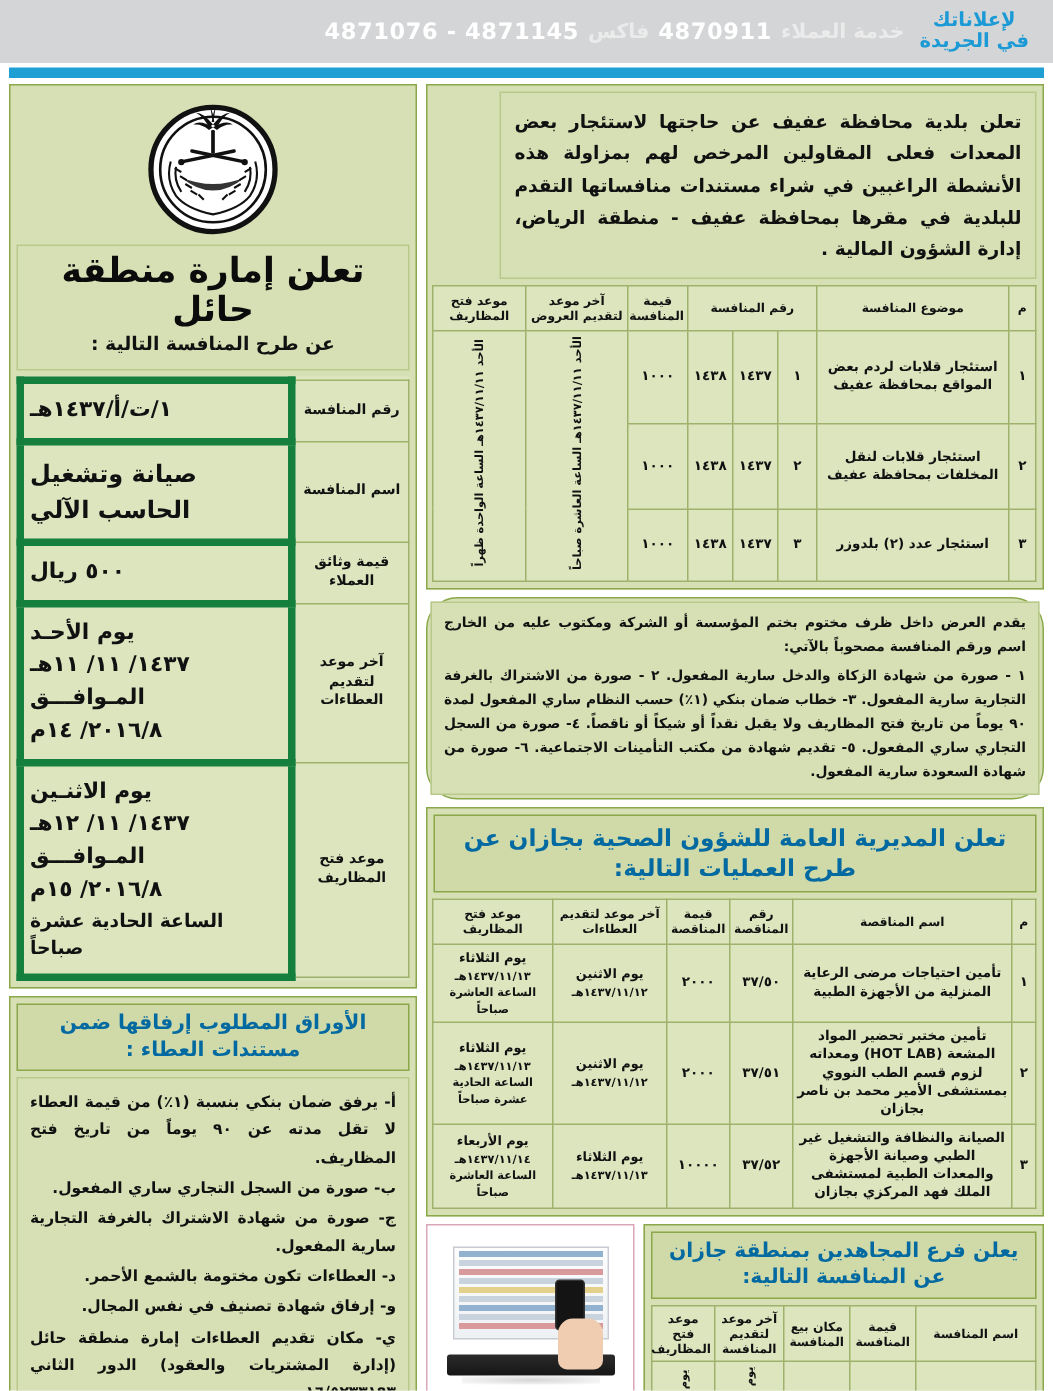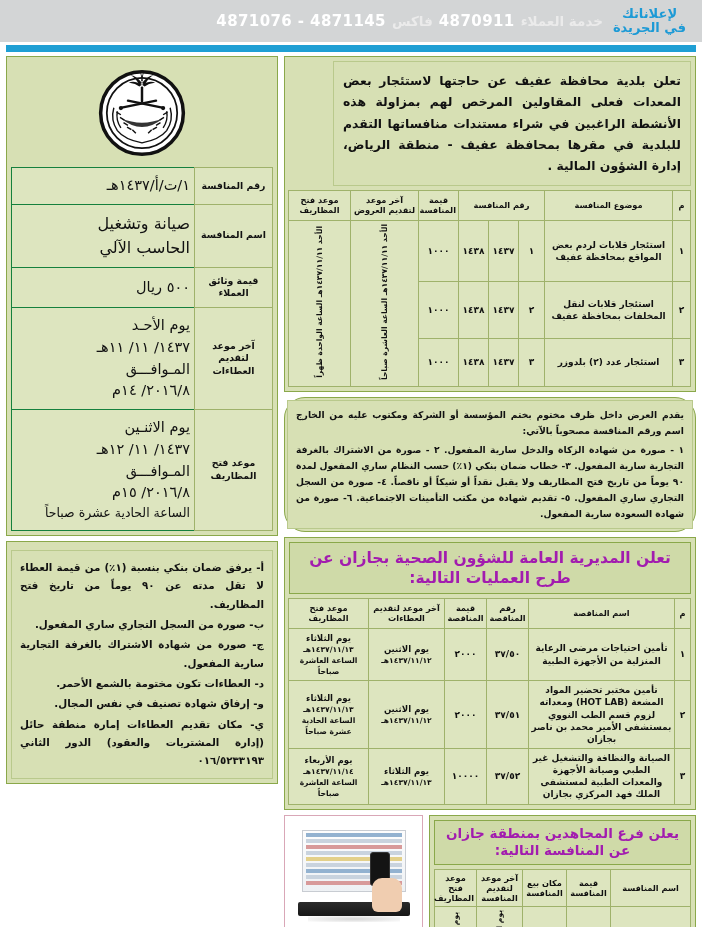--- a/index.html
+++ b/index.html
@@ -98,21 +98,21 @@
     padding: 5px;
   }
 
   
   .banner {
     background: #cfdaa8;
     border: 1.5px solid #8aa84a;
     text-align: center;
     font-size: 15.5px;
     font-weight: bold;
-    color: #a21caf;
+    color: #0369a1;
     padding: 5px 4px;
     line-height: 1.3;
   }
   .banner-sm { font-size: 13.5px; padding: 4px 3px; }
 
   
   .intro {
     font-size: 12.4px;
     font-weight: bold;
     line-height: 1.72;
@@ -223,24 +223,24 @@
     width: 78px;
     border: 1px solid #9fb26b;
     font-size: 9.4px;
     font-weight: bold;
     color: #111;
     text-align: center;
     padding: 7px 3px;
     line-height: 1.35;
   }
   table.detail td {
-    border: 1px solid #15803d;
-    text-align: right;
+    border: 5px solid #15803d;
+    text-align: left;
     font-size: 14px;
-    font-weight: normal;
+    font-weight: bold;
     color: #111;
     padding: 7px 4px;
     line-height: 1.5;
   }
   table.detail td .big { font-size: 16px; display: block; }
   table.detail td .line { display: block; font-size: 14.5px; }
   table.detail td .small-note { display: block; font-size: 12.5px; }
 
   
   .docs {
@@ -597,20 +597,24 @@
             <path d="M73 44 L34 36"></path>
           </g>
           <g fill="#111">
             <circle cx="26" cy="44.4" r="2.4"></circle>
               <circle cx="74" cy="44.4" r="2.4"></circle>
           </g>
 
           <path d="M26 56 Q50 76 74 56 Q50 66 26 56 Z" fill="#111" opacity="0.85"></path>
         </svg>
       </div>
+      <div class="gbox-inner" style="padding:2px 0;">
+        <div class="hail-title">تعلن إمارة منطقة حائل</div>
+        <div class="hail-sub">عن طرح المنافسة التالية :</div>
+      </div>
       <table class="detail" style="margin-top:4px;">
         <tbody>
           <tr>
             <th>رقم المنافسة</th>
             <td>
               <span class="line">١/ت/أ/١٤٣٧هـ</span>
             </td>
           </tr>
           <tr>
             <th>اسم المنافسة</th>
@@ -642,20 +646,21 @@
               <span class="line">المـوافـــق</span>
               <span class="line">٢٠١٦/٨/ ١٥م</span>
               <span class="small-note">الساعة الحادية عشرة صباحاً</span>
             </td>
           </tr>
         </tbody>
       </table>
     </div>
 
     <div class="gbox">
+      <div class="banner banner-sm">الأوراق المطلوب إرفاقها ضمن مستندات العطاء :</div>
       <div class="gbox-inner" style="margin-top:4px;padding:0;">
         <div class="docs">
           <p>أ- يرفق ضمان بنكي بنسبة (١٪) من قيمة العطاء لا تقل مدته عن ٩٠ يوماً من تاريخ فتح المظاريف.</p>
           <p>ب- صورة من السجل التجاري ساري المفعول.</p>
           <p>ج- صورة من شهادة الاشتراك بالغرفة التجارية سارية المفعول.</p>
           <p>د- العطاءات تكون مختومة بالشمع الأحمر.</p>
           <p>و- إرفاق شهادة تصنيف في نفس المجال.</p>
           <p>ي- مكان تقديم العطاءات إمارة منطقة حائل (إدارة المشتريات والعقود) الدور الثاني ٠١٦/٥٢٣٣١٩٣</p>
         </div>
       </div>

